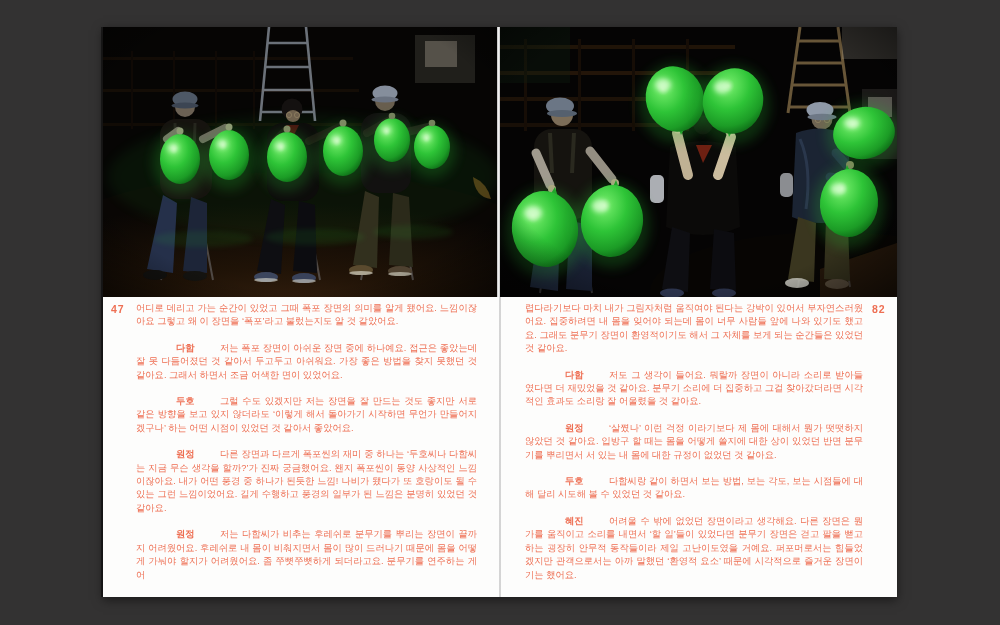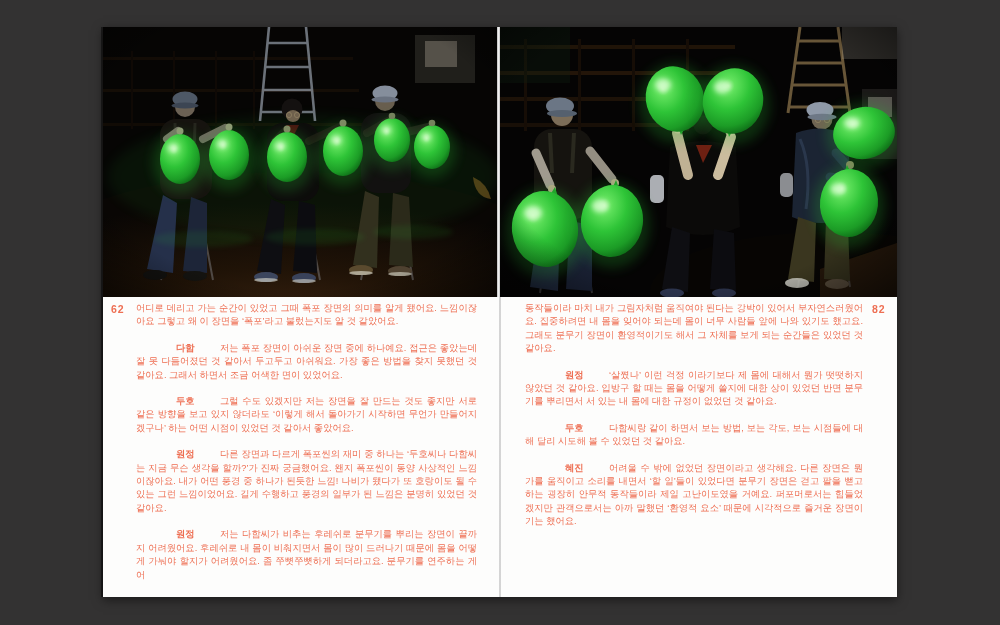--- a/index.html
+++ b/index.html
@@ -375,29 +375,30 @@
         </g>
 
         <rect width="397" height="270" fill="url(#vigR)"></rect>
       </svg>
     </div>
   </div>
 
   <div class="spine-line"></div>
 
   <div class="text-area">
-    <div class="pagenum pagenum-left">62</div>
+    <div class="pagenum pagenum-left">47</div>
     <div class="pagenum pagenum-right">82</div>
     <div class="col col-left" id="col-left">
         <p><span>어디로 데리고 가는 순간이 있었고 그때 폭포 장면의 의미를 알게 됐어요. 느낌이잖아요 그렇고 왜 이 장면을 ‘폭포’라고 불렀는지도 알 것 같았어요.</span></p>
         <p><span class="speaker">다함</span><span>저는 폭포 장면이 아쉬운 장면 중에 하나예요. 접근은 좋았는데 잘 못 다듬어졌던 것 같아서 두고두고 아쉬워요. 가장 좋은 방법을 찾지 못했던 것 같아요. 그래서 하면서 조금 어색한 면이 있었어요.</span></p>
         <p><span class="speaker">두호</span><span>그럴 수도 있겠지만 저는 장면을 잘 만드는 것도 좋지만 서로 같은 방향을 보고 있지 않더라도 ‘이렇게 해서 돌아가기 시작하면 무언가 만들어지겠구나’ 하는 어떤 시점이 있었던 것 같아서 좋았어요.</span></p>
         <p><span class="speaker">원정</span><span>다른 장면과 다르게 폭포씬의 재미 중 하나는 ‘두호씨나 다함씨는 지금 무슨 생각을 할까?’가 진짜 궁금했어요. 왠지 폭포씬이 동양 사상적인 느낌이잖아요. 내가 어떤 풍경 중 하나가 된듯한 느낌! 나비가 됐다가 또 호랑이도 될 수 있는 그런 느낌이었어요. 길게 수행하고 풍경의 일부가 된 느낌은 분명히 있었던 것 같아요.</span></p>
         <p><span class="speaker">원정</span><span>저는 다함씨가 비추는 후레쉬로 분무기를 뿌리는 장면이 끝까지 어려웠어요. 후레쉬로 내 몸이 비춰지면서 몸이 많이 드러나기 때문에 몸을 어떻게 가눠야 할지가 어려웠어요. 좀 쭈뼛쭈뼛하게 되더라고요. 분무기를 연주하는 게 어</span></p>
       </div>
     <div class="col col-right" id="col-right">
-        <p><span>동작들이라 마치 내가 그림자처럼 움직여야 된다는 강박이 있어서 부자연스러웠어요. 집중하려면 내 몸을 잊어야 되는데 몸이 너무 사람들 앞에 나와 있기도 했고요. 그래도 분무기 장면이 환영적이기도 해서 그 자체를 보게 되는 순간들은 있었던 것 같아요.</span></p>
+        <p><span>렵다라기보다 마치 내가 그림자처럼 움직여야 된다는 강박이 있어서 부자연스러웠어요. 집중하려면 내 몸을 잊어야 되는데 몸이 너무 사람들 앞에 나와 있기도 했고요. 그래도 분무기 장면이 환영적이기도 해서 그 자체를 보게 되는 순간들은 있었던 것 같아요.</span></p>
+        <p><span class="speaker">다함</span><span>저도 그 생각이 들어요. 뭐랄까 장면이 아니라 소리로 받아들였다면 더 재밌었을 것 같아요. 분무기 소리에 더 집중하고 그걸 찾아갔더라면 시각적인 효과도 소리랑 잘 어울렸을 것 같아요.</span></p>
         <p><span class="speaker">원정</span><span>‘살쪘나’ 이런 걱정 이라기보다 제 몸에 대해서 뭔가 떳떳하지 않았던 것 같아요. 입방구 할 때는 몸을 어떻게 쓸지에 대한 상이 있었던 반면 분무기를 뿌리면서 서 있는 내 몸에 대한 규정이 없었던 것 같아요.</span></p>
         <p><span class="speaker">두호</span><span>다함씨랑 같이 하면서 보는 방법, 보는 각도, 보는 시점들에 대해 달리 시도해 볼 수 있었던 것 같아요.</span></p>
         <p><span class="speaker">혜진</span><span>어려울 수 밖에 없었던 장면이라고 생각해요. 다른 장면은 뭔가를 움직이고 소리를 내면서 ‘할 일’들이 있었다면 분무기 장면은 걷고 팔을 뻗고 하는 굉장히 안무적 동작들이라 제일 고난이도였을 거예요. 퍼포머로서는 힘들었겠지만 관객으로서는 아까 말했던 ‘환영적 요소’ 때문에 시각적으로 즐거운 장면이기는 했어요.</span></p>
       </div>
   </div>
 </div>
 
 </body></html>

